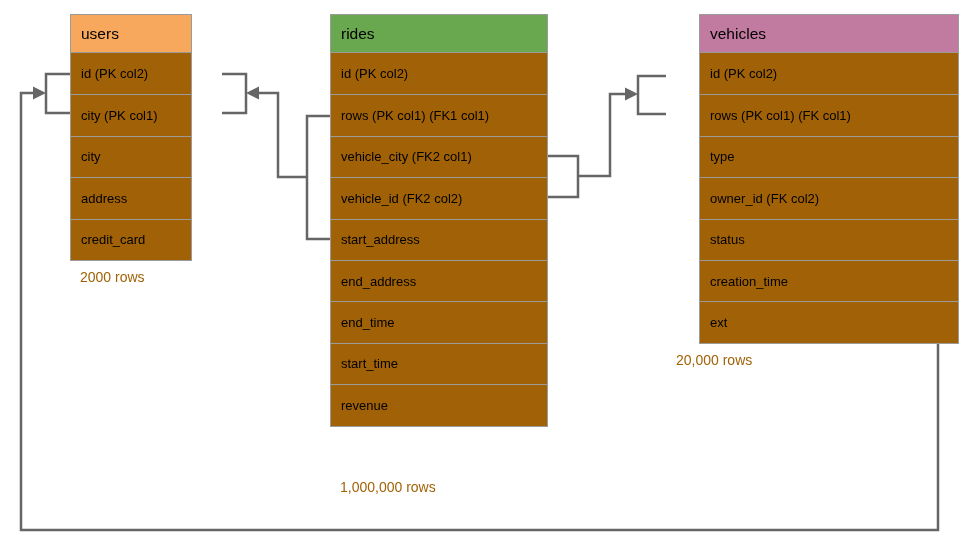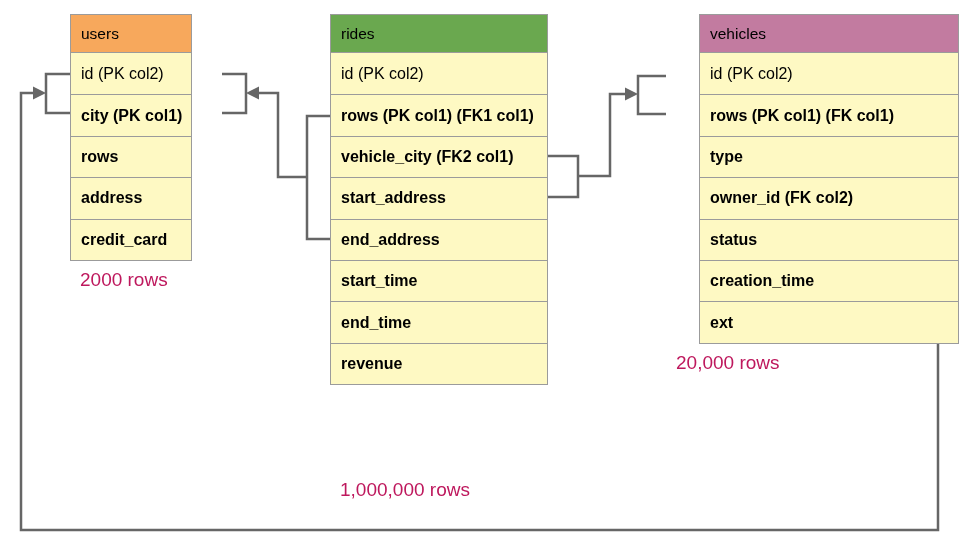--- a/index.html
+++ b/index.html
@@ -37,31 +37,31 @@
     align-items: center;
     padding-left: 10px;
     font-size: 15.5px;
     border-bottom: 1px solid var(--table-border);
   }
   .trow {
     height: 41.4px;
     display: flex;
     align-items: center;
     padding-left: 10px;
-    font-size: 16px;
-    background: #fef9c3;
+    font-size: 13px;
+    background: #a16207;
   }
-  .trow + .trow { border-top: 1px solid var(--table-border); font-weight: bold; }
+  .trow + .trow { border-top: 1px solid var(--table-border); }
   #t-users    { left: 70px;  top: 14px; width: 122px; }
   #t-rides    { left: 330px; top: 14px; width: 218px; }
   #t-vehicles { left: 666px; top: 14px; width: 260px; margin-left: 33px; }
   .rowcount {
     position: absolute;
-    font-size: 19px;
-    color: #be185d;
+    font-size: 14px;
+    color: #a16207;
     white-space: nowrap;
   }
   #rc-users    { left: 80px;  top: 269px; }
   #rc-rides    { left: 340px; top: 479px; }
   #rc-vehicles { left: 676px; top: 352px; }
 </style>
 </head>
 <body>
 
 <div class="canvas">
@@ -81,35 +81,36 @@
     <path d="M886,113 L912,113 L912,197 L886,197"></path>
     <path d="M70,74 L46,74 L46,113 L70,113"></path>
     <path d="M912,155 L938,155 L938,530 L21,530 L21,93 L34,93"></path>
     <polygon points="46,93 33,86.5 33,99.5"></polygon>
   </svg>
 
   <div class="db-table" id="t-users">
     <div class="thead" style="background-color: rgb(247, 168, 92);">users</div>
     <div class="trow">id (PK col2)</div>
     <div class="trow">city (PK col1)</div>
-    <div class="trow">rows</div>
+    <div class="trow">city</div>
     <div class="trow">address</div>
     <div class="trow">credit_card</div>
   </div>
   <div class="rowcount" id="rc-users">2000 rows</div>
 
   <div class="db-table" id="t-rides">
     <div class="thead" style="background-color: rgb(106, 168, 79);">rides</div>
     <div class="trow">id (PK col2)</div>
     <div class="trow">rows (PK col1) (FK1 col1)</div>
     <div class="trow">vehicle_city (FK2 col1)</div>
+    <div class="trow">vehicle_id (FK2 col2)</div>
     <div class="trow">start_address</div>
     <div class="trow">end_address</div>
+    <div class="trow">end_time</div>
     <div class="trow">start_time</div>
-    <div class="trow">end_time</div>
     <div class="trow">revenue</div>
   </div>
   <div class="rowcount" id="rc-rides">1,000,000 rows</div>
 
   <div class="db-table" id="t-vehicles">
     <div class="thead" style="background-color: rgb(194, 123, 160);">vehicles</div>
     <div class="trow">id (PK col2)</div>
     <div class="trow">rows (PK col1) (FK col1)</div>
     <div class="trow">type</div>
     <div class="trow">owner_id (FK col2)</div>

